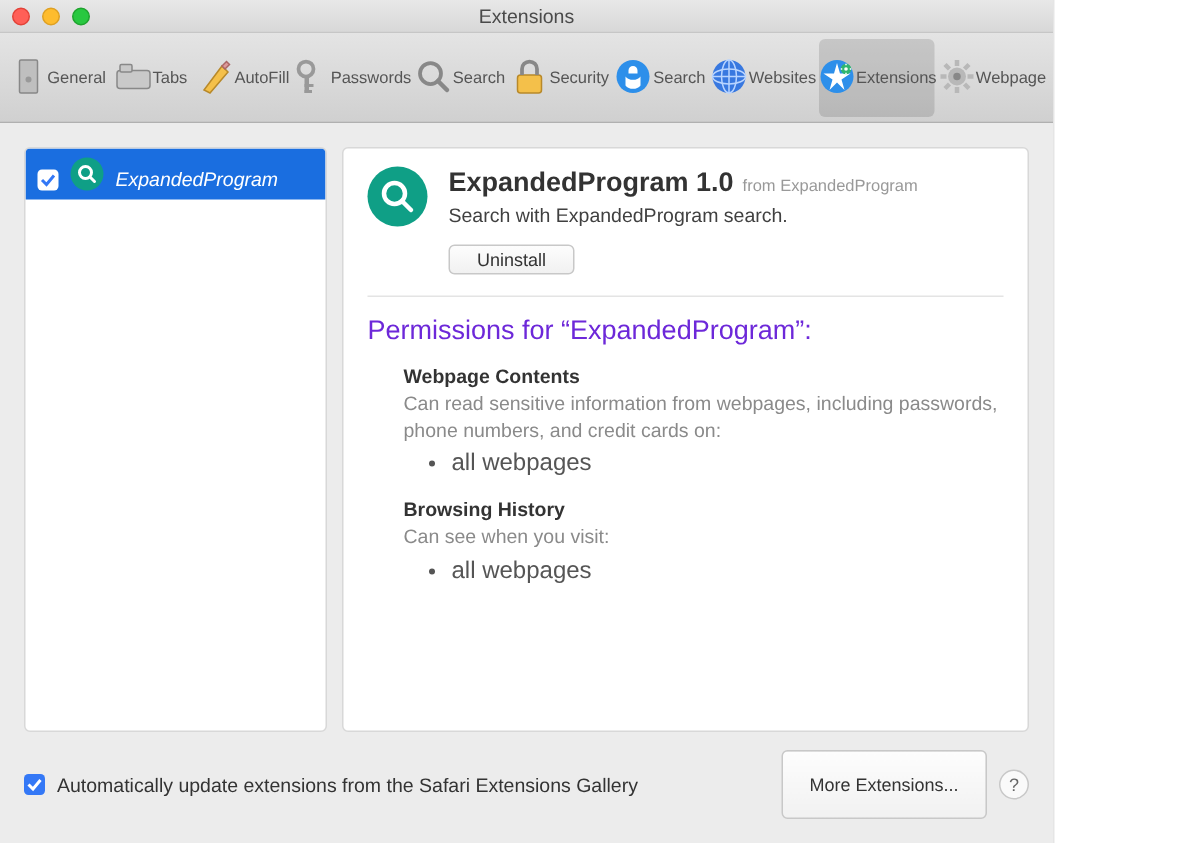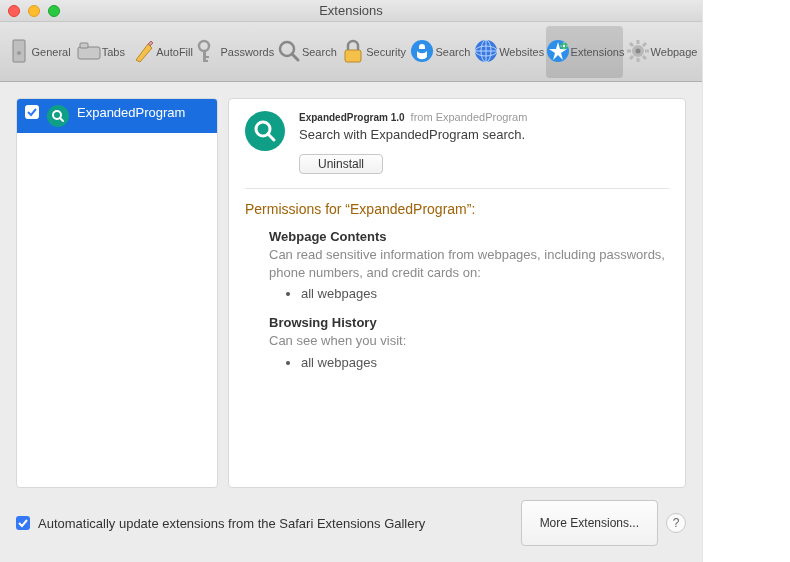--- a/index.html
+++ b/index.html
@@ -77,25 +77,26 @@
     }
     .sidebar {
       width: 202px;
       background: #fff;
       border: 1px solid #d8d8d8;
       border-radius: 4px;
       overflow: hidden;
     }
     .ext-list-item {
       display: flex;
-      align-items: flex-start;
+      align-items: flex-end;
       gap: 8px;
       padding: 6px 8px;
       color: #fff;
       background: #1a6ee0;
+      font-style: italic;
     }
     .ext-checkbox {
       width: 14px; height: 14px;
       background: #fff;
       border-radius: 3px;
       display: flex;
       align-items: center;
       justify-content: center;
     }
     .ext-icon-small {
@@ -122,37 +123,37 @@
       margin-bottom: 12px;
     }
     .ext-icon-large {
       width: 40px; height: 40px;
       background: #0f9f86;
       border-radius: 50%;
       display: flex; align-items: center; justify-content: center; flex-shrink: 0;
     }
     .detail-info { flex: 1; }
     .detail-title { display: flex; align-items: baseline; gap: 6px; }
-    .detail-name { font-weight: 600; font-size: 10px; color: #333; }
+    .detail-name { font-weight: 600; font-size: 18px; color: #333; }
     .detail-from { font-size: 11px; color: #999; }
     .detail-desc { font-size: 13px; color: #404040; margin-top: 4px; }
     .uninstall-btn {
       display: inline-block;
       margin-top: 12px;
       padding: 2px 18px;
       font-size: 12px;
       background: linear-gradient(#fdfdfd, #f1f1f1);
       border: 1px solid #c8c8c8;
       border-radius: 4px;
       color: #333;
       cursor: default;
     }
     .perm-title {
-      font-size: 14px;
-      color: #a16207;
+      font-size: 18px;
+      color: #6d28d9;
       margin-bottom: 12px;
     }
     .perm-section {
       margin-left: 24px;
       margin-bottom: 14px;
     }
     .perm-heading {
       font-weight: 600;
       font-size: 13px;
       color: #333;
@@ -160,21 +161,21 @@
     .perm-desc {
       font-size: 13px;
       color: #8a8a8a;
       margin-top: 2px;
       line-height: 1.4;
     }
     .perm-list {
       margin-left: 32px;
       margin-top: 4px;
       color: #555;
-      font-size: 13px;
+      font-size: 16px;
     }
     .perm-list li { list-style: disc; }
     .footer {
       margin-top: 12px;
       display: flex;
       align-items: center;
       gap: 8px;
     }
     .footer-check {
       width: 14px; height: 14px;

